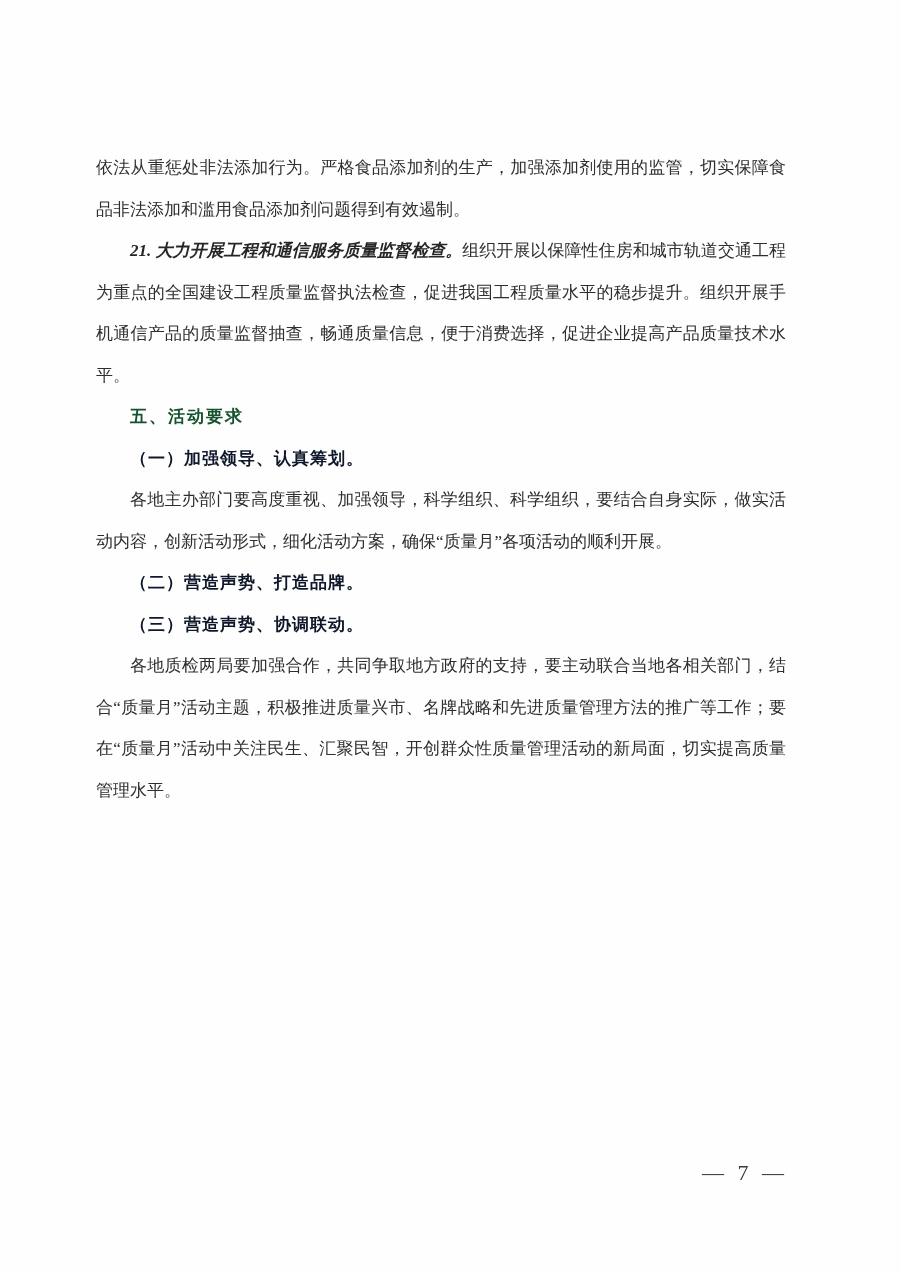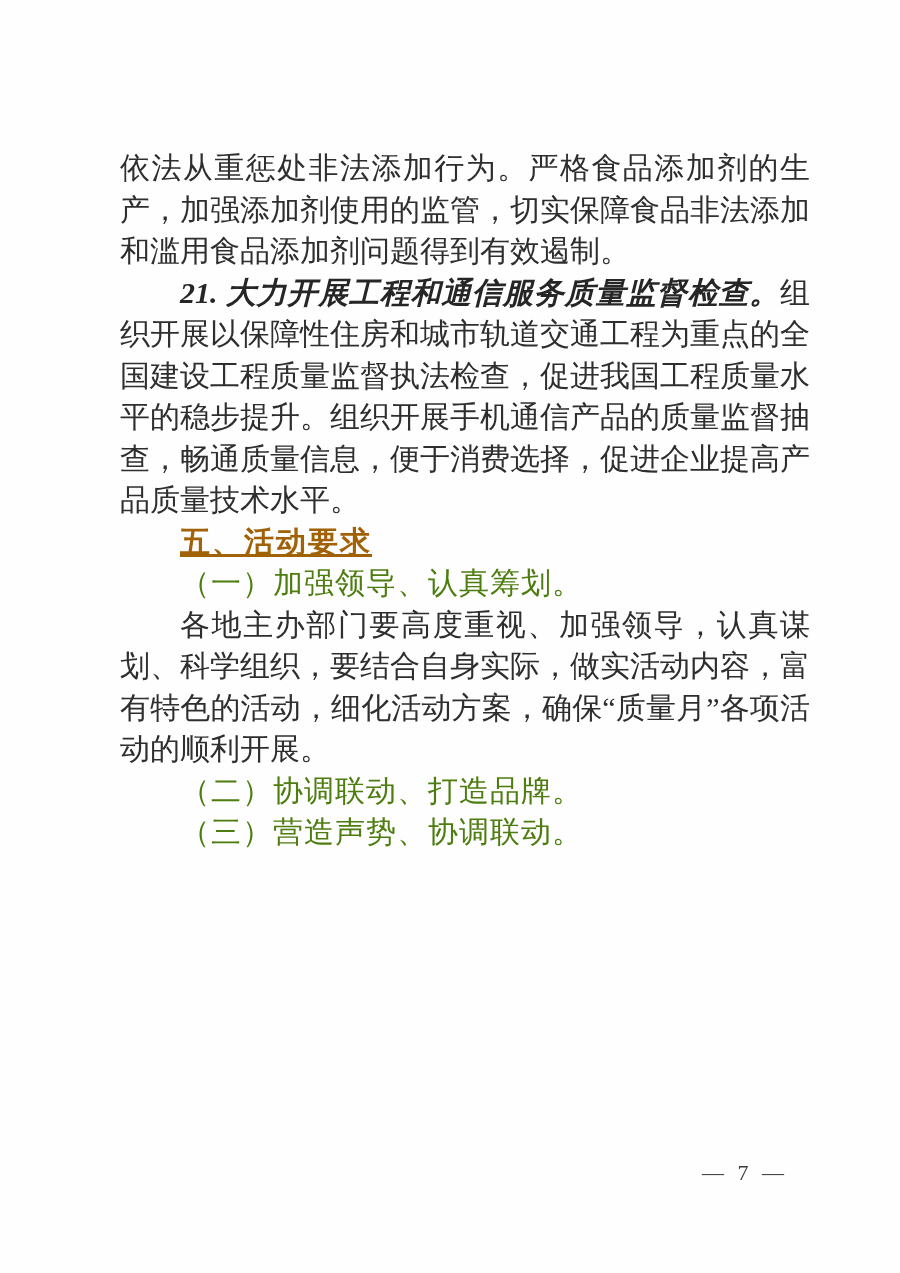--- a/index.html
+++ b/index.html
@@ -16,45 +16,44 @@
   }
   .page {
     position: absolute;
     left: 0; top: 0;
     width: 900px;
     height: 1273px;
     background: #fefefe;
   }
   .content {
     position: absolute;
-    left: 120px;
+    left: 96px;
     top: 147px;
     width: 690px;
     color: #2e2e2e;
-    font-size: 30px;
+    font-size: 17px;
     line-height: 41.5px;
     text-align: justify;
   }
   .content p {
     margin: 0;
     padding: 0;
   }
   .indent {
     text-indent: 2em;
   }
   .h1 {
     font-weight: 700;
     font-family: "Liberation Sans", "DejaVu Sans", sans-serif;
-    color: #a16207;
+    color: #14532d;
     letter-spacing: 2px;
-    text-decoration: underline;
   }
   .h2 {
-    font-weight: 400;
-    color: #4d7c0f;
+    font-weight: 700;
+    color: #0f172a;
     letter-spacing: 1px;
   }
   .bold-lead {
     font-weight: 700;
     color: #262626;
     font-style: italic;
   }
   .page-number {
     position: absolute;
     left: 690px;
@@ -75,25 +74,26 @@
   <div class="content">
 
     <p>依法从重惩处非法添加行为。严格食品添加剂的生产，加强添加剂使用的监管，切实保障食品非法添加和滥用食品添加剂问题得到有效遏制。</p>
 
     <p class="indent"><span class="bold-lead">21. 大力开展工程和通信服务质量监督检查。</span><span>组织开展以保障性住房和城市轨道交通工程为重点的全国建设工程质量监督执法检查，促进我国工程质量水平的稳步提升。组织开展手机通信产品的质量监督抽查，畅通质量信息，便于消费选择，促进企业提高产品质量技术水平。</span></p>
 
     <p class="indent h1">五、活动要求</p>
 
     <p class="indent h2">（一）加强领导、认真筹划。</p>
 
-    <p class="indent">各地主办部门要高度重视、加强领导，认真谋划、科学组织，要结合自身实际，做实活动内容，富有特色的活动，细化活动方案，确保“质量月”各项活动的顺利开展。</p>
+    <p class="indent">各地主办部门要高度重视、加强领导，科学组织、科学组织，要结合自身实际，做实活动内容，创新活动形式，细化活动方案，确保“质量月”各项活动的顺利开展。</p>
 
-    <p class="indent h2">（二）协调联动、打造品牌。</p>
+    <p class="indent h2">（二）营造声势、打造品牌。</p>
 
 
     <p class="indent h2">（三）营造声势、协调联动。</p>
 
+    <p class="indent">各地质检两局要加强合作，共同争取地方政府的支持，要主动联合当地各相关部门，结合“质量月”活动主题，积极推进质量兴市、名牌战略和先进质量管理方法的推广等工作；要在“质量月”活动中关注民生、汇聚民智，开创群众性质量管理活动的新局面，切实提高质量管理水平。</p>
 
   </div>
 
   <div class="page-number">— 7 —</div>
 
 </div>
 
 </body></html>

